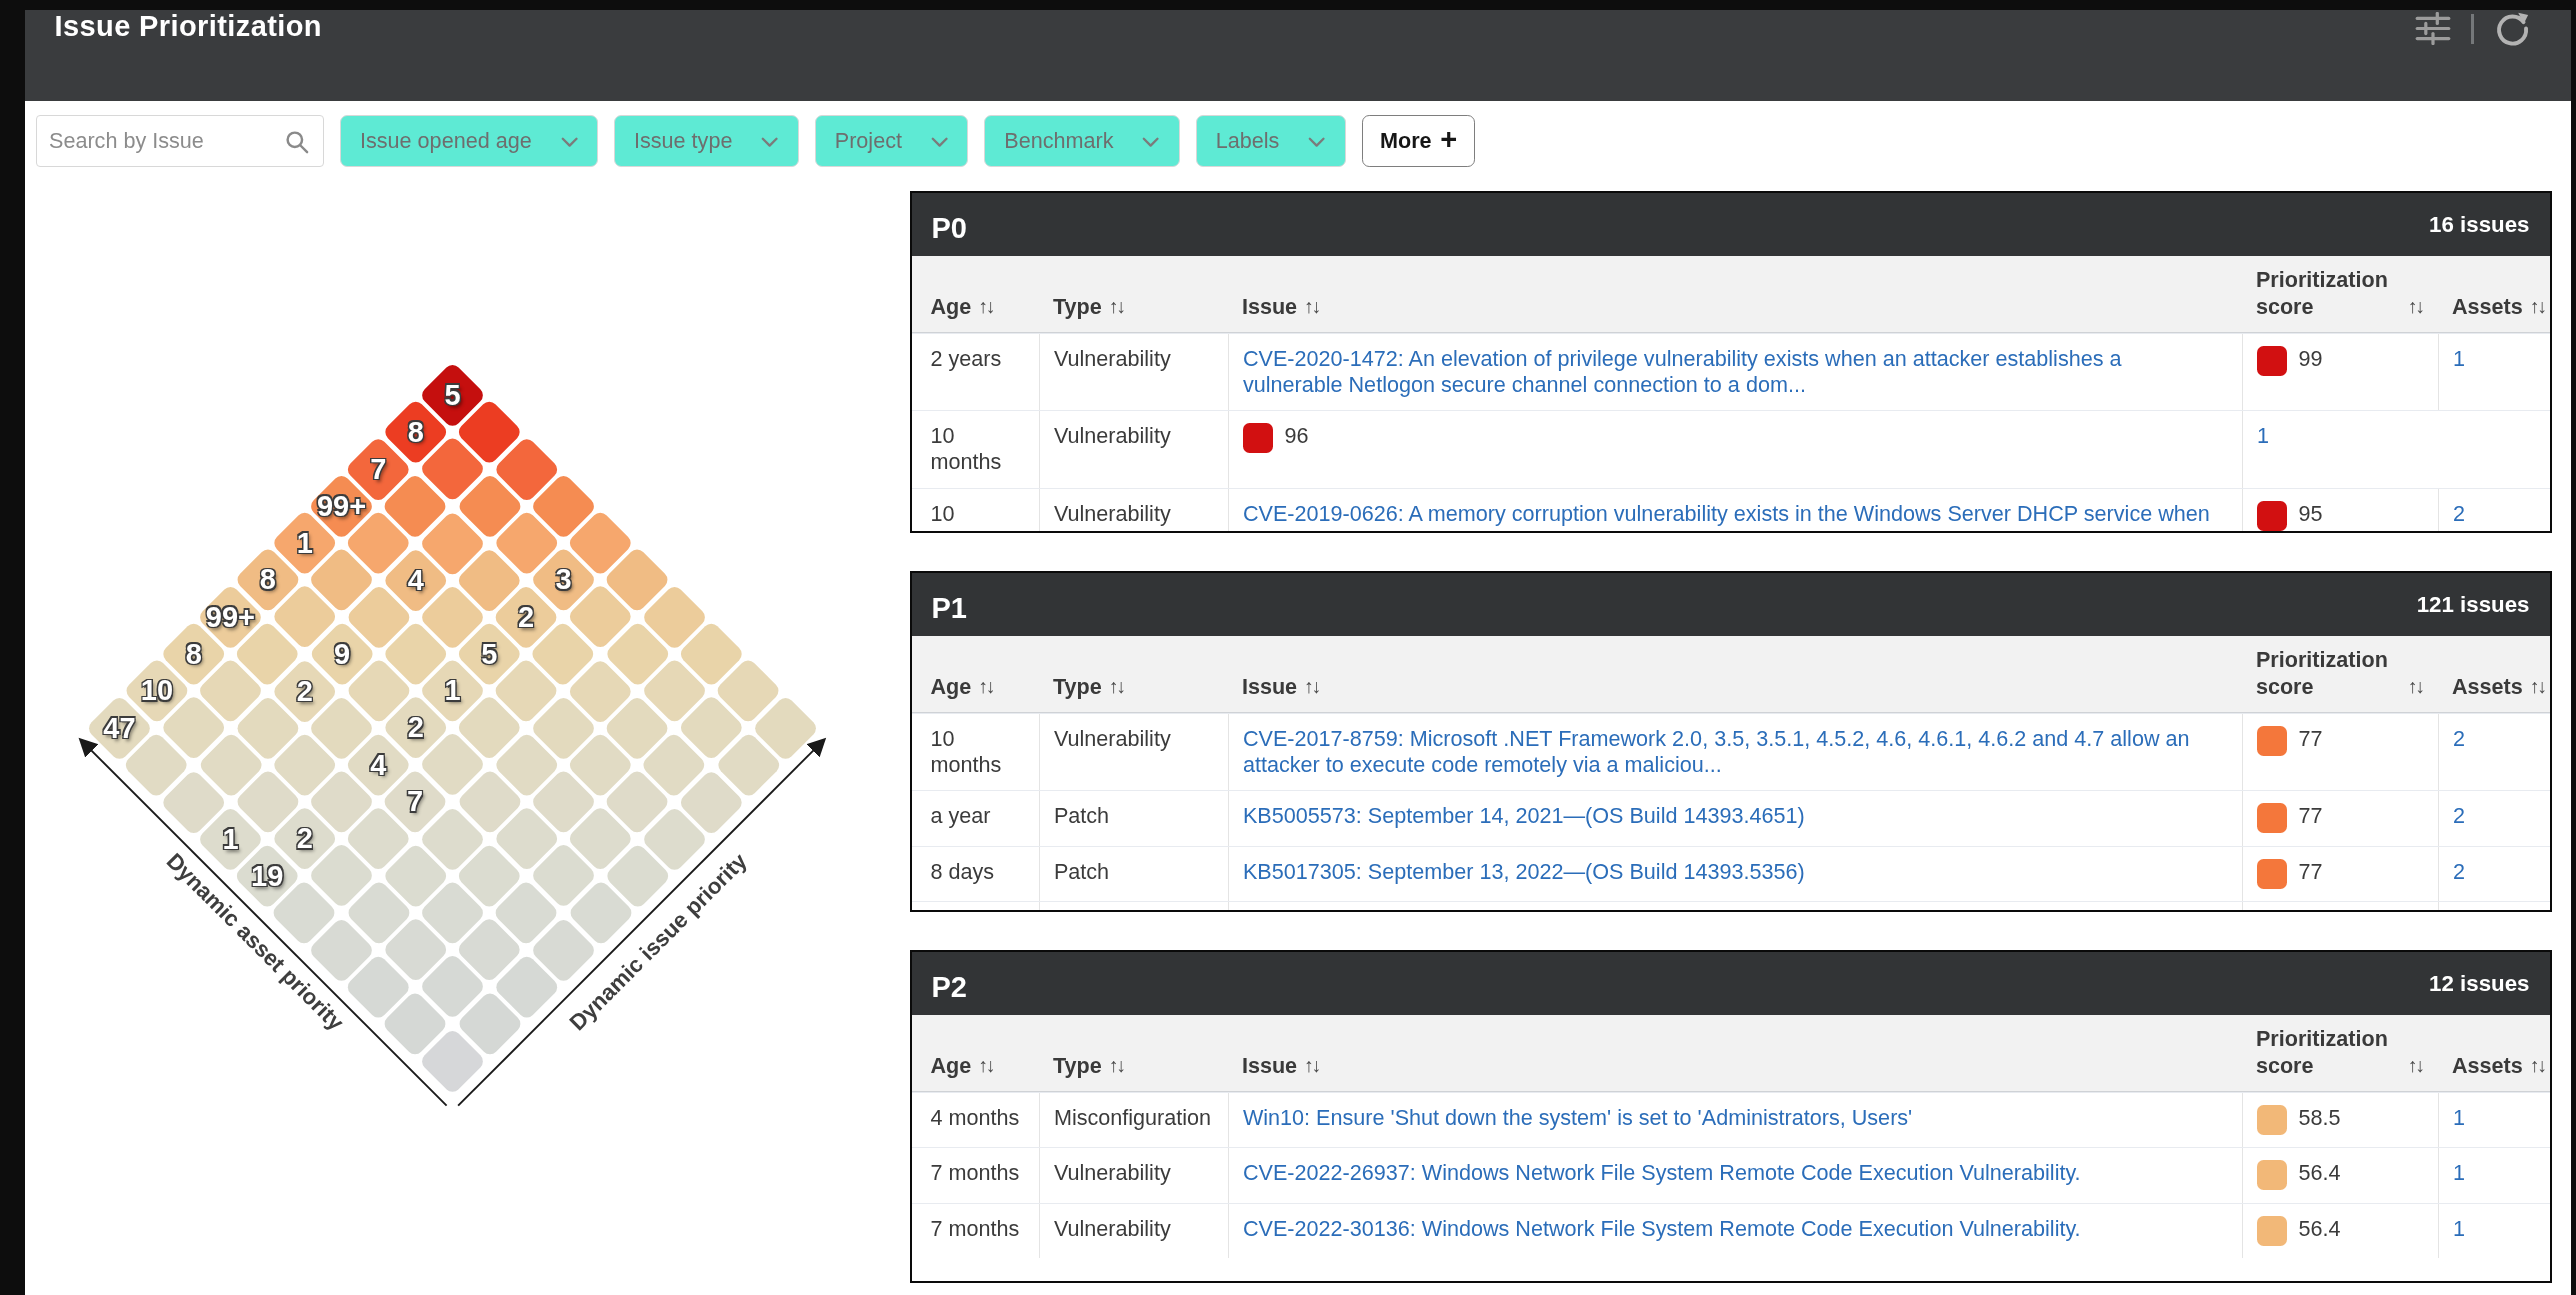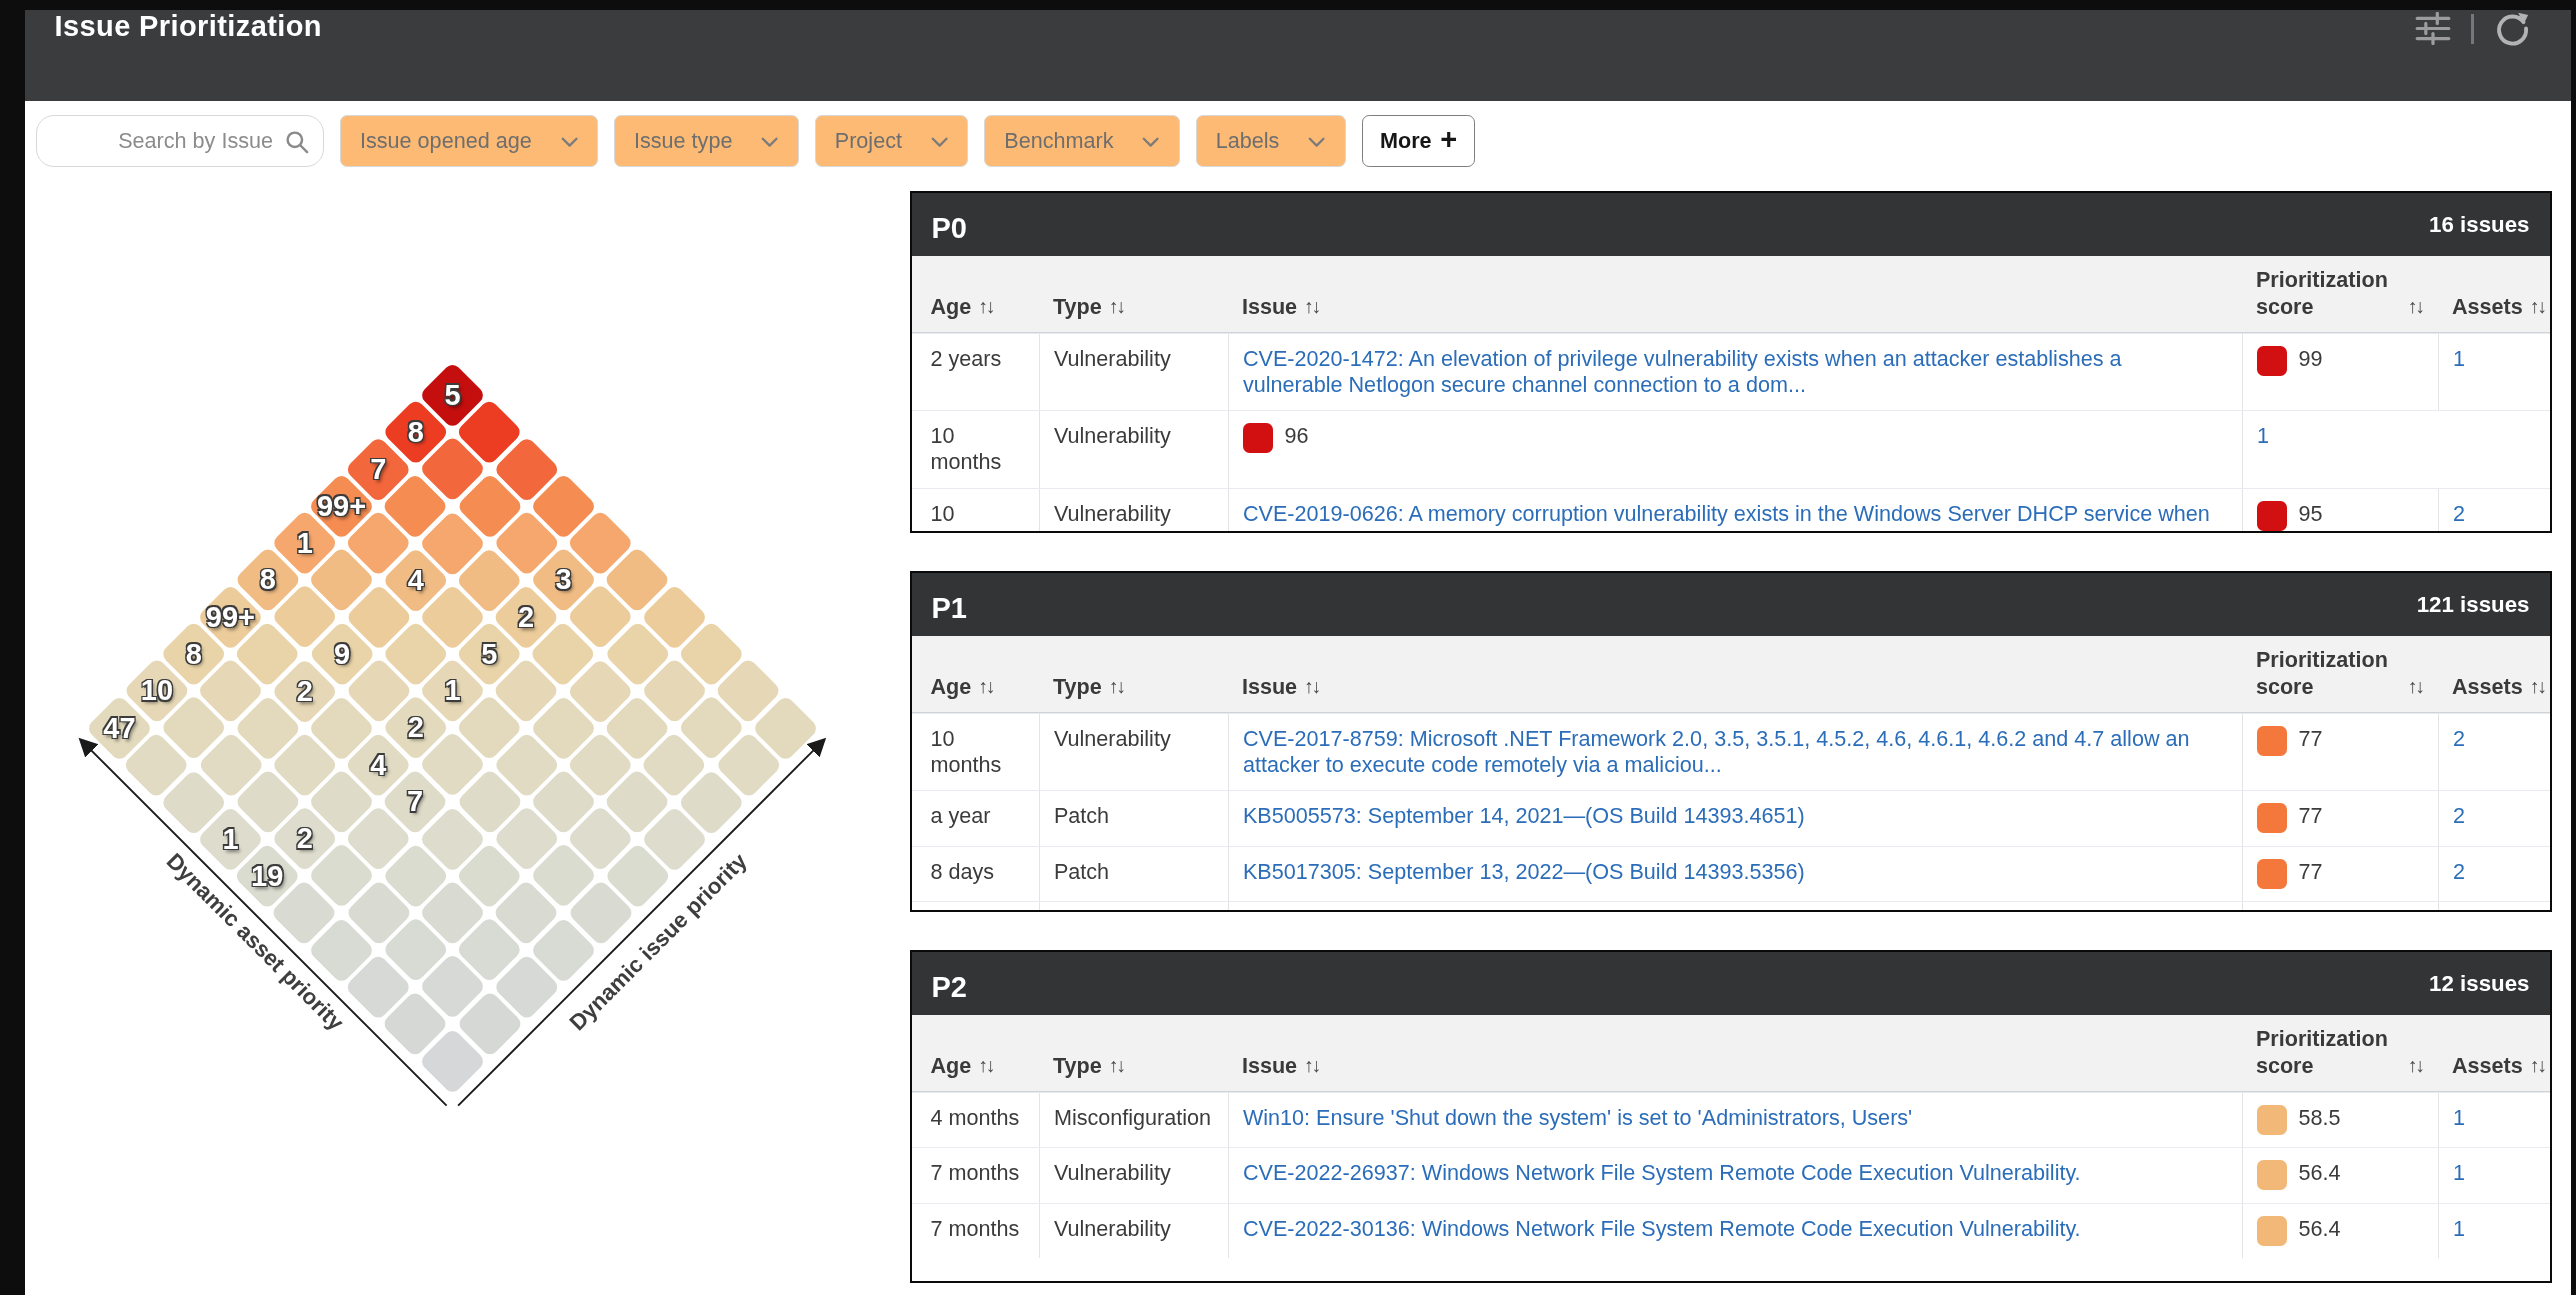--- a/index.html
+++ b/index.html
@@ -12,26 +12,26 @@
           display:flex;align-items:flex-start;justify-content:space-between;box-sizing:border-box;
           padding:0 40px 0 30px;}
   .topbar h1{margin:0;font-size:29px;font-weight:600;color:#ffffff;letter-spacing:0.4px;}
   .topbar-icons{display:flex;align-items:center;gap:20px;}
   .tb-divider{width:2.2px;height:30px;background:#75787a;}
   .icon-btn{display:flex;align-items:center;justify-content:center;cursor:pointer;background:none;border:none;padding:0;}
 
   
   .filterbar{position:absolute;left:11.5px;top:105px;display:flex;gap:16px;align-items:center;}
   .search-wrap{position:relative;}
-  .search-input{width:288px;height:52px;box-sizing:border-box;border:1.4px solid #d8d8d8;border-radius:18px;
-                padding:0 50px 0 12px;font-size:21.6px;color:#3b3b3b;font-family:inherit;outline:none;text-align:right;}
+  .search-input{width:288px;height:52px;box-sizing:border-box;border:1.4px solid #d8d8d8;border-radius:4px;
+                padding:0 50px 0 12px;font-size:21.6px;color:#3b3b3b;font-family:inherit;outline:none;}
   .search-input::placeholder{color:#8c8c8c;}
   .search-icon{position:absolute;right:14.4px;top:13.7px;}
   .btn-dropdown{display:flex;align-items:center;gap:29px;height:52px;box-sizing:border-box;
-                border:1.4px solid #d8d8d8;border-radius:7.2px;background:#fdba74;padding:0 19px;
+                border:1.4px solid #d8d8d8;border-radius:7.2px;background:#5eead4;padding:0 19px;
                 font-size:21.6px;color:#6e6e6e;font-family:inherit;cursor:pointer;}
   .btn-more{display:flex;align-items:center;gap:8.6px;height:52px;box-sizing:border-box;
             border:1.4px solid #7e7e7e;border-radius:7.2px;background:#fff;padding:0 17.3px;
             font-size:21.6px;color:#161616;font-weight:600;font-family:inherit;cursor:pointer;}
   .btn-more .plus{font-size:29px;font-weight:700;line-height:1;margin-top:-2.9px;}
 
   
   .heatmap-area{position:absolute;left:0;top:91px;width:885px;height:1195px;}
   .diamond{position:absolute;left:170px;top:367px;width:515px;height:515px;
            transform:rotate(45deg);display:grid;grid-template-columns:repeat(10,48px);

